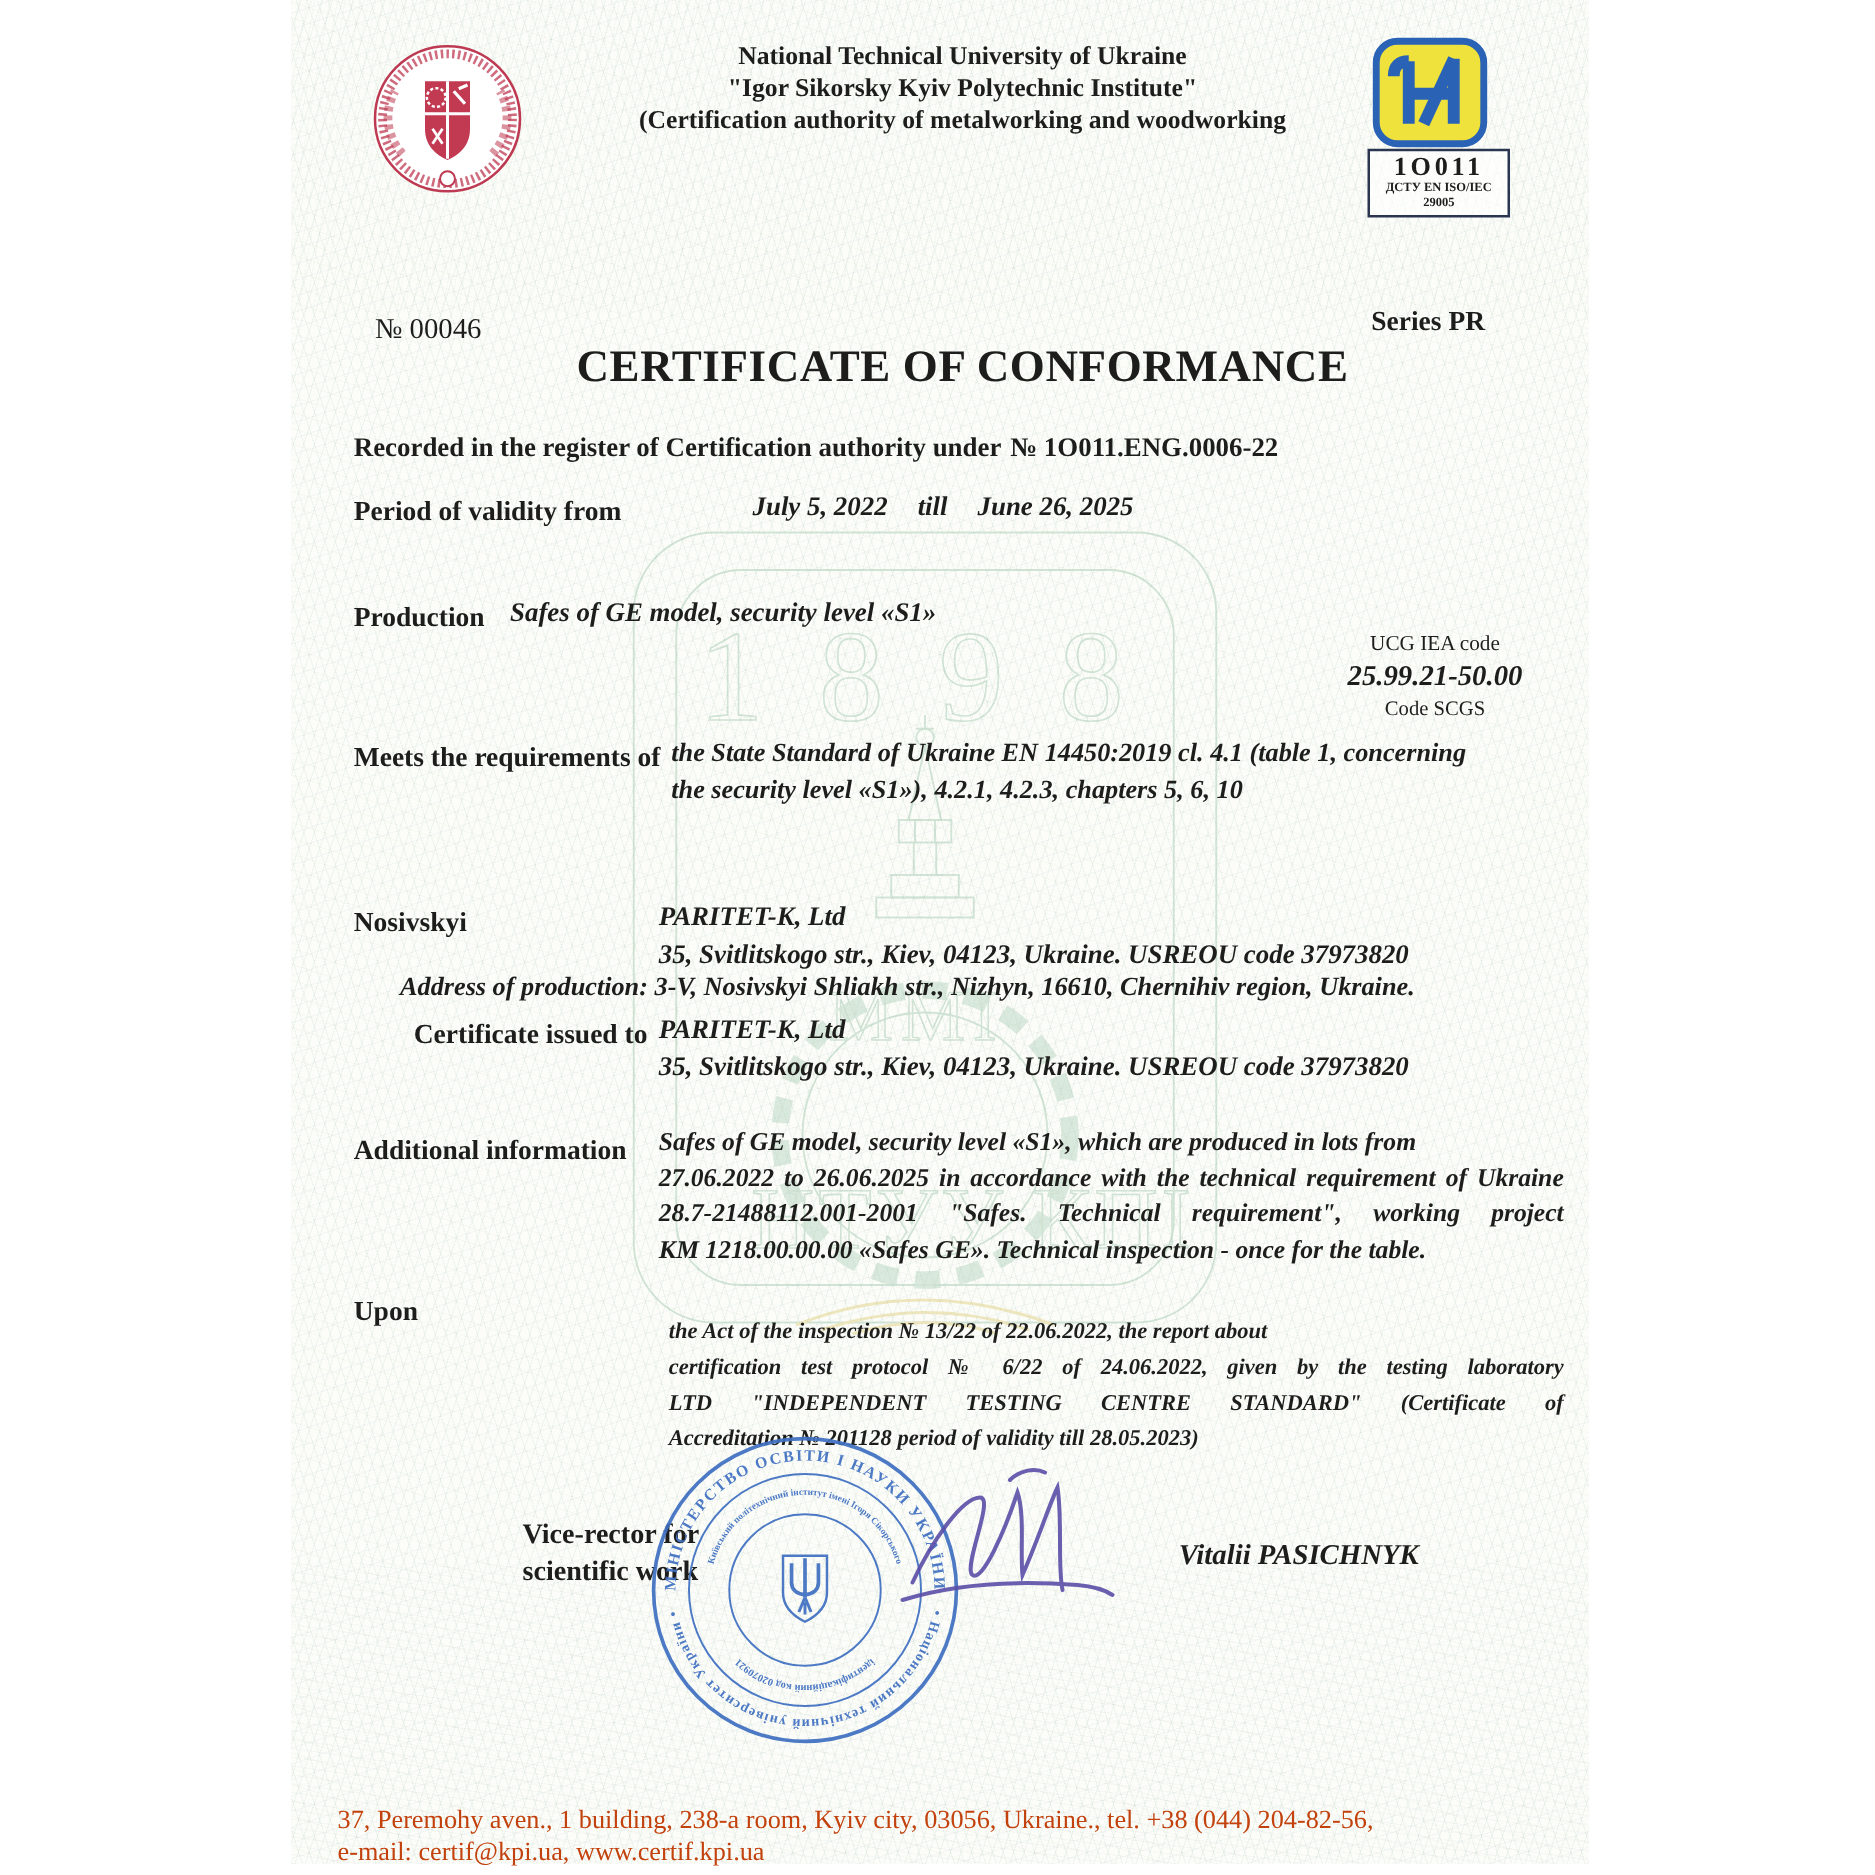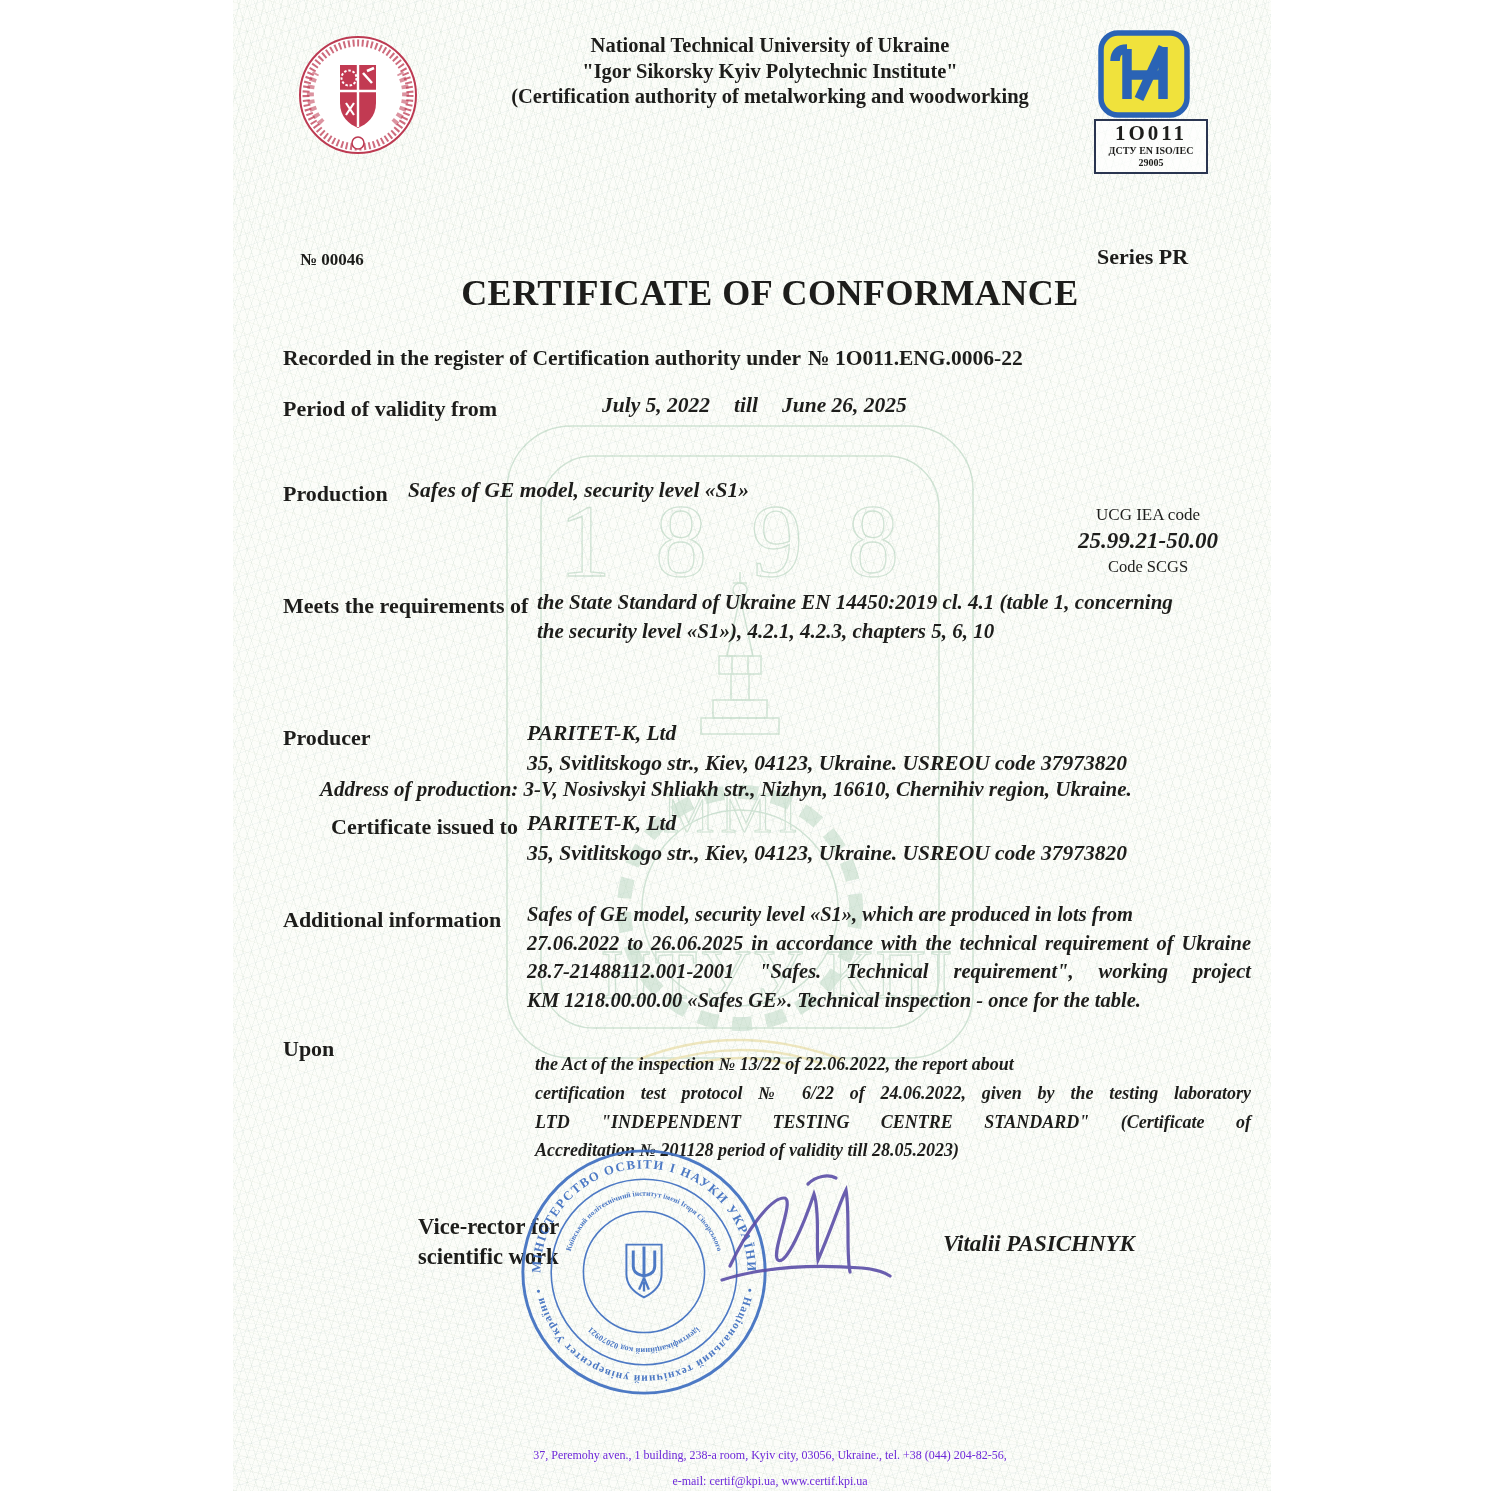--- a/index.html
+++ b/index.html
@@ -21,21 +21,21 @@
   .line{display:block;}
   .jst{text-align:justify;text-align-last:justify;}
   #emblem{left:296px;top:33px;width:124px;height:124px;}
   #header-org{left:420px;top:33px;width:700px;text-align:center;font-size:20.5px;
     font-weight:bold;line-height:25.5px;}
   #logo{left:1097px;top:29px;width:94px;height:90px;}
   #logo-badge{left:1094px;top:119px;width:110px;border:2px solid #2a3550;text-align:center;
     padding:1px 0 3px;background:rgba(255,255,255,.65);}
   #badge-code{font-size:21px;font-weight:bold;letter-spacing:3px;line-height:23px;display:block;}
   #badge-standard{font-size:10px;font-weight:bold;line-height:12px;display:block;}
-  #cert-number{left:300px;top:250px;font-size:17px;font-weight:bold;}
+  #cert-number{left:300px;top:250px;font-size:23px;font-weight:normal;}
   #series{left:1097px;top:244px;font-size:22px;font-weight:bold;}
   #title{left:330px;top:272px;width:880px;text-align:center;font-size:36px;font-weight:bold;letter-spacing:.5px;}
   #recorded{left:283px;top:346px;font-size:21.5px;font-weight:bold;white-space:nowrap;}
   #recorded .num{margin-left:7px;}
   #period-label{left:283px;top:396px;}
   #period-value{left:602px;top:393px;white-space:nowrap;}
   #period-value .gap{margin:0 24px;}
   #production-label{left:283px;top:481px;}
   #production-value{left:408px;top:478px;white-space:nowrap;}
   #ucg-label{left:1078px;top:505px;width:140px;text-align:center;font-size:17px;}
@@ -50,21 +50,21 @@
   #issued-lines{left:527px;top:808px;width:700px;line-height:30px;white-space:nowrap;}
   #additional-label{left:283px;top:907px;}
   #additional-lines{left:527px;top:900px;width:724px;font-size:20.5px;line-height:28.6px;}
   #upon-label{left:283px;top:1036px;}
   #upon-lines{left:535px;top:1050px;width:716px;font-size:18px;line-height:28.8px;}
   #vice-rector{left:418px;top:1212px;font-size:22.5px;font-weight:bold;line-height:30px;}
   #watermark{left:497px;top:412px;width:486px;height:660px;opacity:.55;pointer-events:none;}
   #stamp{left:517px;top:1145px;width:254px;height:254px;opacity:.92;}
   #signature{left:712px;top:1168px;width:190px;height:150px;}
   #signatory-name{left:943px;top:1231px;font-size:23px;font-weight:bold;font-style:italic;}
-  #footer{left:270px;top:1442px;width:1000px;text-align:center;font-size:12px;line-height:26px;color:#6d28d9;}
+  #footer{left:270px;top:1442px;width:1000px;text-align:left;font-size:21px;line-height:26px;color:#c2410c;}
 </style>
 </head>
 <body>
 
 <div id="paper" class="abs"></div>
 <div id="hatch-a" class="abs"></div>
 <div id="hatch-b" class="abs"></div>
 
 <svg id="watermark" class="abs" viewBox="0 0 486 660">
   <g fill="none" stroke="#aecfb8" stroke-width="1.5">
@@ -149,21 +149,21 @@
 <div id="ucg-label" class="abs">UCG IEA code</div>
 <div id="ucg-code" class="abs">25.99.21-50.00</div>
 <div id="scgs-label" class="abs">Code SCGS</div>
 
 <div id="meets-label" class="abs lbl">Meets the requirements of</div>
 <div id="meets-lines" class="abs val">
   <span class="line">the State Standard of Ukraine EN 14450:2019 cl. 4.1 (table 1, concerning</span>
   <span class="line">the security level «S1»), 4.2.1, 4.2.3, chapters 5, 6, 10</span>
 </div>
 
-<div id="producer-label" class="abs lbl">Producer</div>
+<div id="producer-label" class="abs lbl">Nosivskyi</div>
 <div id="producer-lines" class="abs val">
   <span class="line">PARITET-K, Ltd</span>
   <span class="line">35, Svitlitskogo str., Kiev, 04123, Ukraine. USREOU code 37973820</span>
 </div>
 <div id="address-line" class="abs val">
   <span>Address of production:</span>
   <span>3-V, Nosivskyi Shliakh str., Nizhyn, 16610, Chernihiv region, Ukraine.</span>
 </div>
 
 <div id="issued-label" class="abs lbl">Certificate issued to</div>

